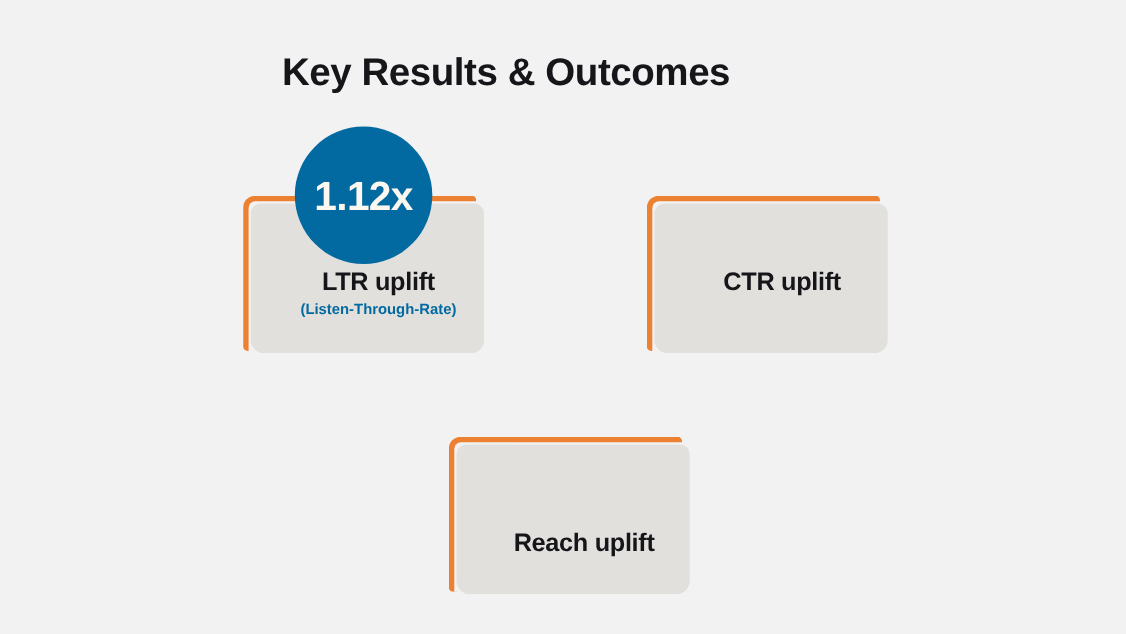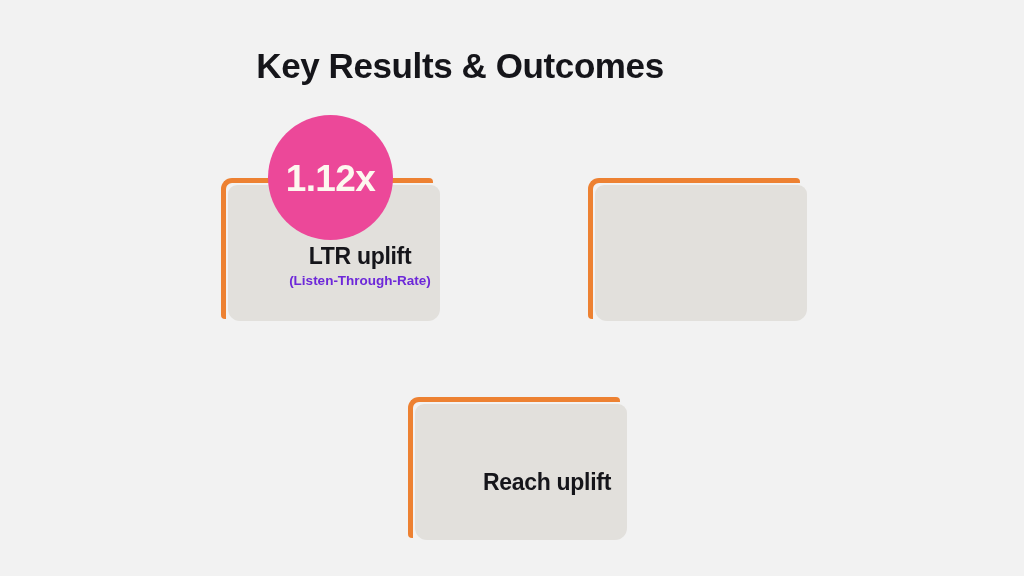--- a/index.html
+++ b/index.html
@@ -67,21 +67,21 @@
     border-top-right-radius:4px;
     border-bottom-left-radius:4px;
   }
 
   
   .metric-circle {
     position:absolute;
     width:125px;
     height:125px;
     border-radius:50%;
-    background:#ec4899;
+    background:#0369a1;
     display:flex;
     align-items:center;
     justify-content:center;
   }
   .metric-value {
     font-size:37px;
     font-weight:bold;
     color:#fdf8ef;
     letter-spacing:-0.6px;
     line-height:1;
@@ -89,51 +89,50 @@
     transform:translateY(1px);
   }
 
   
   .card-text {
     position:absolute;
     left:7px;
     width:232px;
     text-align:center;
     z-index:3;
-    margin-left:16px;
   }
   .metric-label {
     font-size:23px;
     font-weight:bold;
     color:#15151a;
     letter-spacing:-0.3px;
     line-height:1.15;
     white-space:nowrap;
   }
   .metric-sublabel {
     font-size:13.5px;
     font-weight:bold;
-    color:#6d28d9;
+    color:#0369a1;
     line-height:1.3;
     margin-top:3px;
     padding:0 24px;
   }
 
   
   #card-ltr   { left:221px; top:178px; }
   #card-ctr   { left:588px; top:178px; }
   #card-reach { left:408px; top:397px; }
 
   #circle-ltr   { left:268px; top:115px; }
   #circle-ctr   { left:635px; top:115px; }
   #circle-reach { left:455px; top:334px; }
 
   #text-ltr   { left:228px; top:243px; }
   #text-ctr   { left:595px; top:243px; }
-  #text-reach { left:415px; top:469px; }
+  #text-reach { left:415px; top:480px; }
 </style>
 </head>
 <body>
 
 <div id="slide">
 
   <div id="page-title">Key Results &amp; Outcomes</div>
 
   <div class="metric-card" id="card-ltr">
     <div class="card-body"></div>
@@ -145,20 +144,21 @@
   <div class="card-text" id="text-ltr">
     <div class="metric-label">LTR uplift</div>
     <div class="metric-sublabel">(Listen-Through-Rate)</div>
   </div>
 
   <div class="metric-card" id="card-ctr">
     <div class="card-body"></div>
     <div class="card-frame"></div>
   </div>
   <div class="card-text" id="text-ctr">
+    <div class="metric-label">CTR uplift</div>
   </div>
 
   <div class="metric-card" id="card-reach">
     <div class="card-body"></div>
     <div class="card-frame"></div>
   </div>
   <div class="card-text" id="text-reach">
     <div class="metric-label">Reach uplift</div>
     <div class="metric-sublabel"></div>
   </div>

